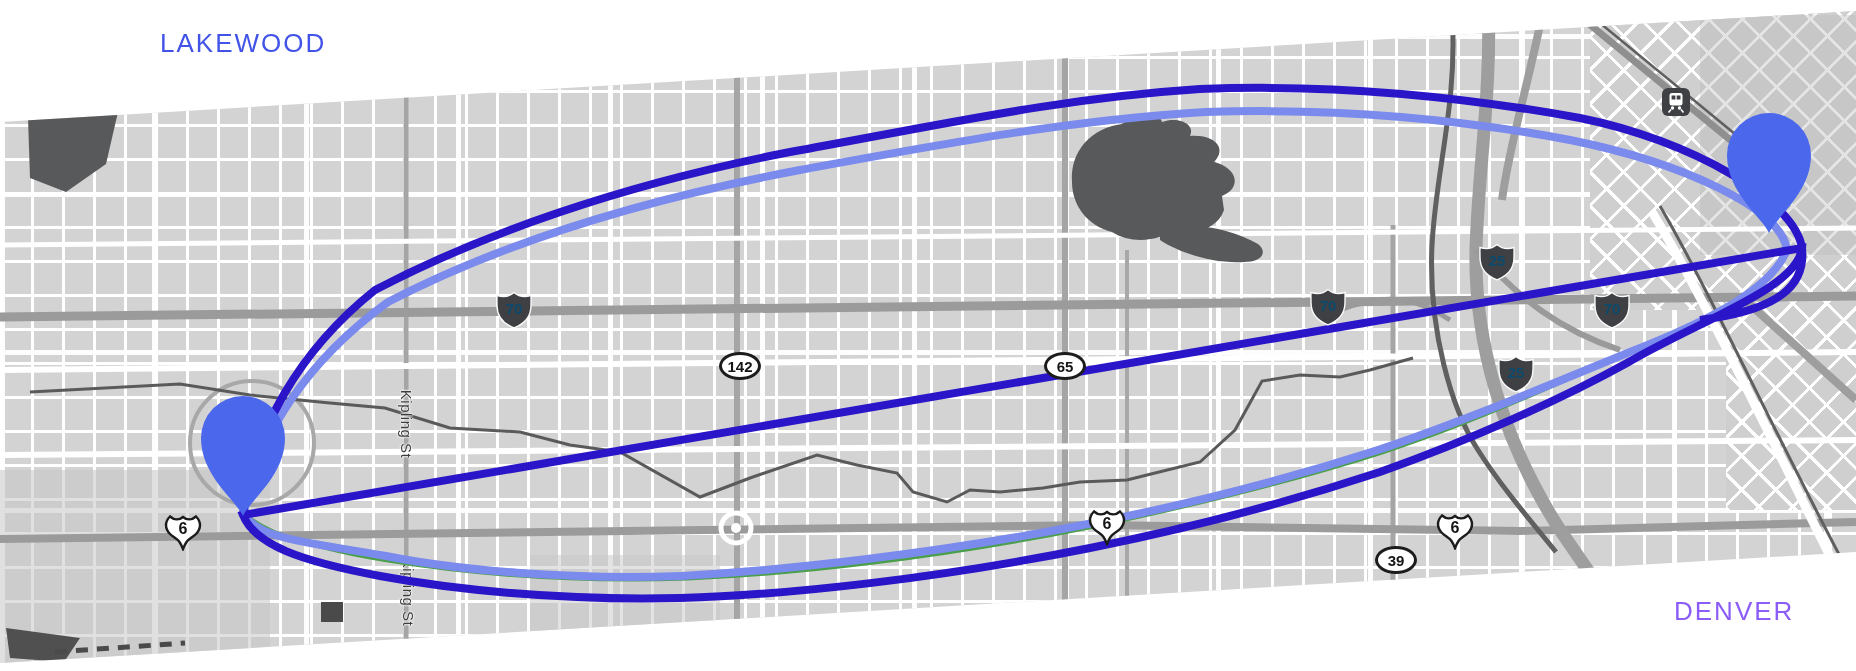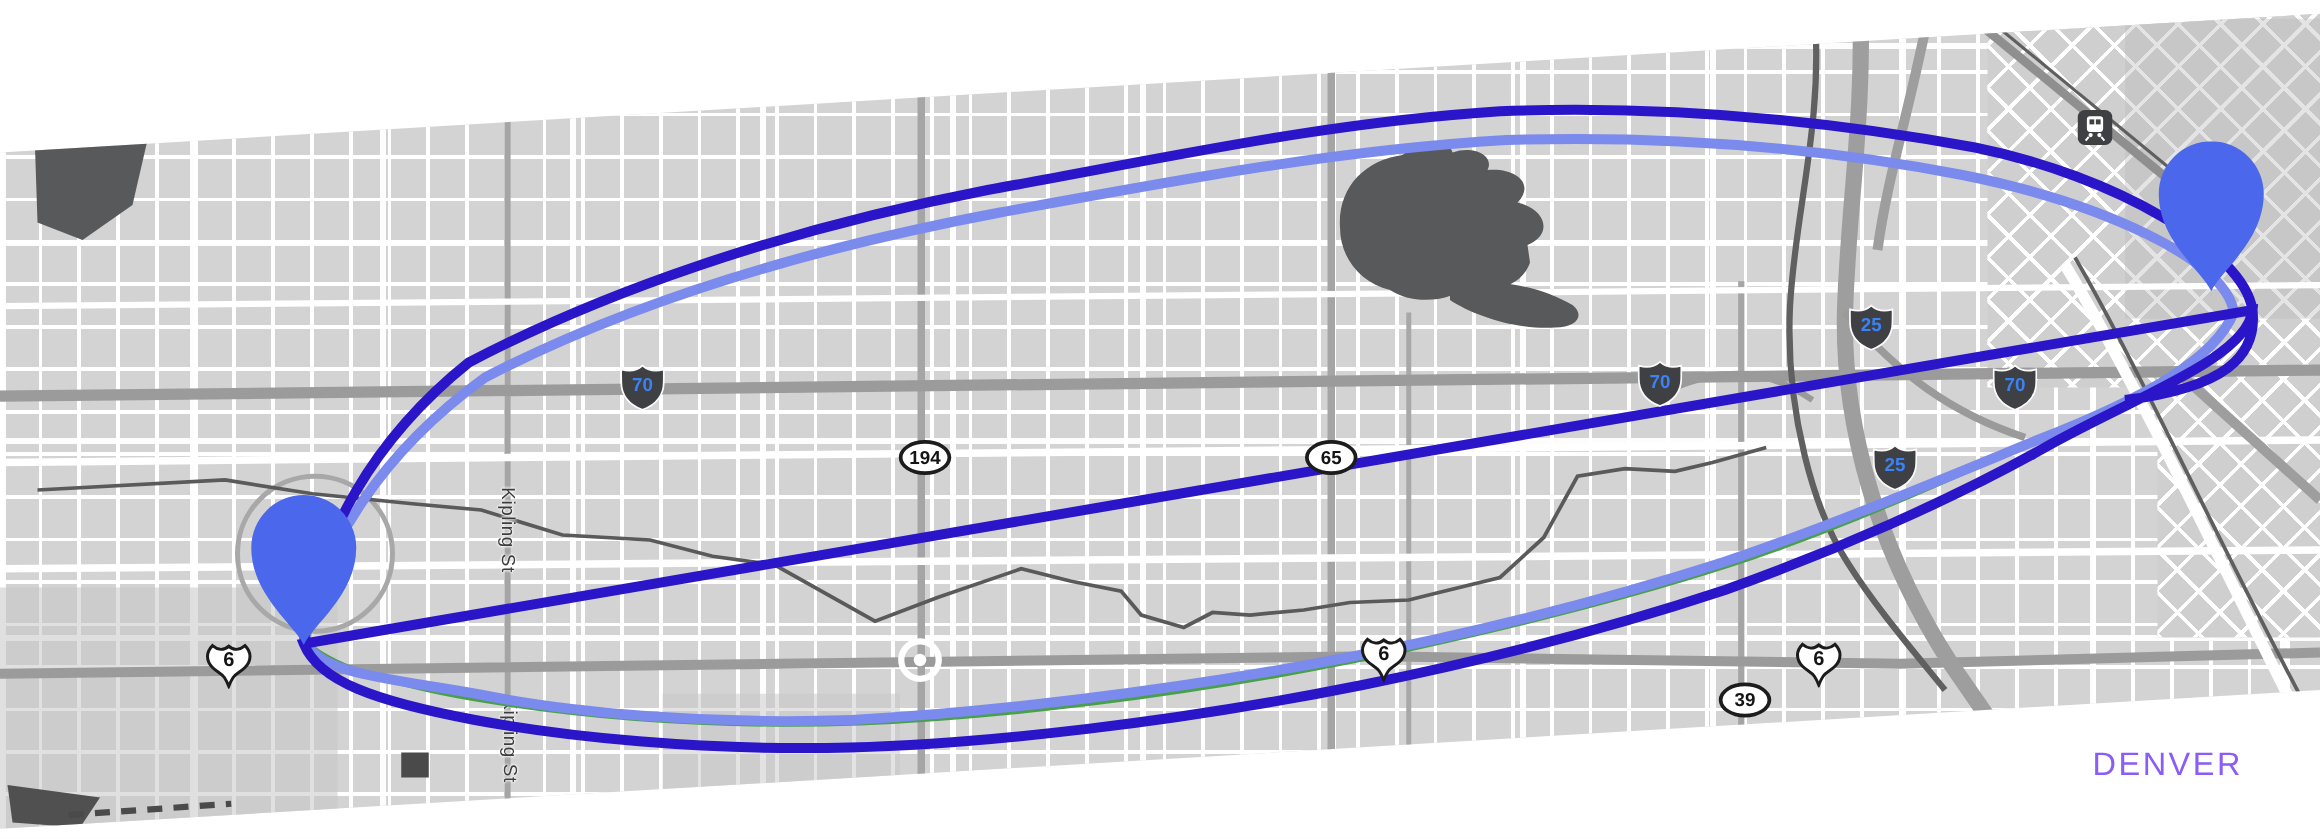--- a/index.html
+++ b/index.html
@@ -20,21 +20,21 @@
       repeating-linear-gradient(135deg, #ffffff 0 3px, transparent 3px 24px);}
   .diag.a{left:1590px;top:0;width:266px;height:310px;}
   .diag.b{left:1726px;top:300px;width:130px;height:210px;}
   .tint{position:absolute;}
   svg.layer{position:absolute;left:0;top:0;}
   .shield{position:absolute;transform:translate(-50%,-50%);display:flex;
           align-items:center;justify-content:center;}
   .shield svg{display:block;}
   .shield .num{position:absolute;font-weight:bold;}
   .shield.interstate{width:36px;height:38px;}
-  .shield.interstate .num{color:#3b82f6;font-size:15px;top:9px;}
+  .shield.interstate .num{color:#0c4a6e;font-size:15px;top:9px;}
   .shield.us{width:40px;height:38px;}
   .shield.us .num{color:#141414;font-size:16px;top:7px;}
   .shield.state{background:#ffffff;border:3px solid #1c1c1c;border-radius:50%;
                 height:22px;min-width:30px;padding:0 3px;}
   .shield.state .num{position:static;color:#141414;font-size:15px;}
   .street-label{position:absolute;transform:translate(-50%,-50%) rotate(90deg);
      color:#3d3d3d;font-size:15px;letter-spacing:.5px;white-space:nowrap;
      text-shadow:0 0 2px #fff,0 0 2px #fff,0 0 3px #fff;}
   .pin{position:absolute;}
   .transit{position:absolute;left:1662px;top:88px;width:28px;height:28px;}
@@ -177,32 +177,33 @@
         </svg>
         <span class="num">6</span>
       </div>
       <div class="shield us" style="left: 1455px; top: 531px;">
         <svg viewBox="0 0 40 38" width="40" height="38">
           <path d="M7 3.5 C11 7 16 7.5 20 4 C24 7.5 29 7 33 3.5 C35.5 6 37 8.5 37 12 C37 15.5 35.5 18.5 33 21 C29.5 24.5 26 25.5 23.5 29 C22 31.2 21 33.5 20 36 C19 33.5 18 31.2 16.5 29 C14 25.5 10.5 24.5 7 21 C4.5 18.5 3 15.5 3 12 C3 8.5 4.5 6 7 3.5 Z" fill="#ffffff" stroke="#1b1b1b" stroke-width="2.4"></path>
         </svg>
         <span class="num">6</span>
       </div>
       <div class="shield state" style="left: 740px; top: 366px;">
-        <span class="num">194</span>
+        <span class="num">142</span>
       </div>
       <div class="shield state" style="left: 1065px; top: 366px;">
         <span class="num">65</span>
       </div>
       <div class="shield state" style="left: 1396px; top: 560px;">
         <span class="num">39</span>
       </div>
     </div>
   <div id="pins">
       <div class="pin" style="left: 199px; top: 396px;"><svg width="88" height="120" viewBox="-44 -120 88 120">
           <path d="M0 0 C-7 -16 -42 -40 -42 -78 A42 42 0 1 1 42 -78 C42 -40 7 -16 0 0 Z" fill="#4b67eb"></path>
         </svg></div>
       <div class="pin" style="left: 1725px; top: 113px;"><svg width="88" height="120" viewBox="-44 -120 88 120">
           <path d="M0 0 C-7 -16 -42 -40 -42 -78 A42 42 0 1 1 42 -78 C42 -40 7 -16 0 0 Z" fill="#4b67eb"></path>
         </svg></div>
     </div>
 
+  <div class="city-label lakewood" style="color: rgb(66, 84, 232);">LAKEWOOD</div>
   <div class="city-label denver" style="color: #8b5cf6;">DENVER</div>
 </div>
 
 </body></html>

